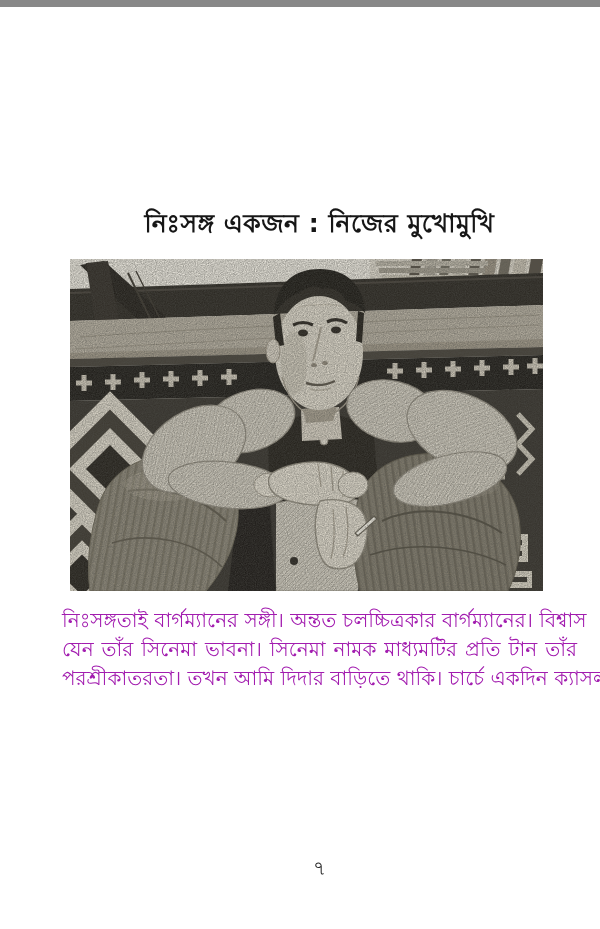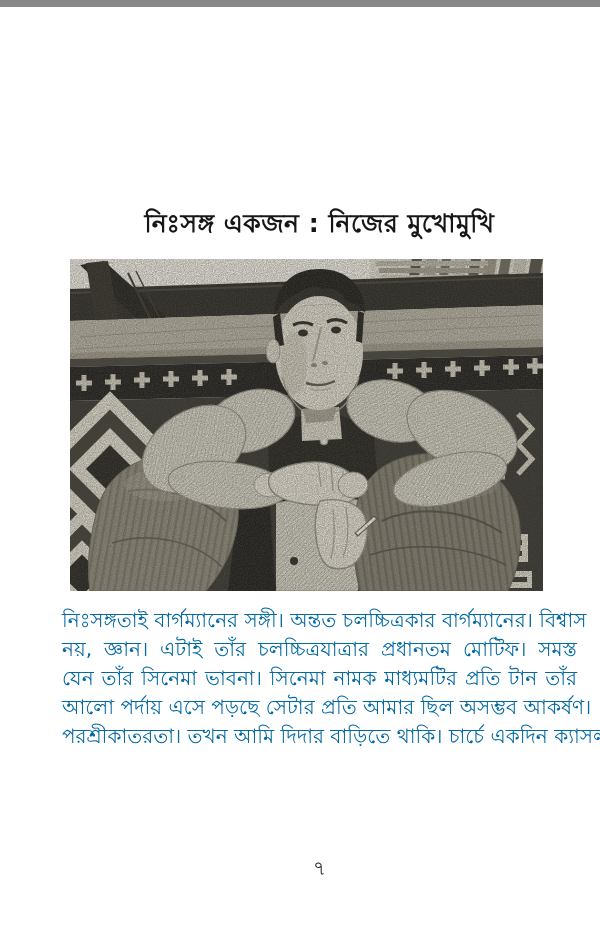--- a/index.html
+++ b/index.html
@@ -13,21 +13,21 @@
     text-align:center;font-size:25px;font-weight:700;color:#161616;
     letter-spacing:0.5px;white-space:nowrap;
   }
   .photo{
     position:absolute;left:70px;top:252px;width:473px;height:332px;
     overflow:hidden;background:#e9e6df;
   }
   .photo svg{display:block;width:100%;height:100%;}
   .body-text{
     position:absolute;left:62px;top:599px;width:515px;
-    font-size:20px;color:#0369a1;
+    font-size:20px;color:#a21caf;
   }
   .line{
     height:29px;line-height:29px;white-space:nowrap;
     display:flex;justify-content:space-between;
   }
   
   .line span{display:block;width:100%;text-align:justify;text-align-last:justify;}
   .folio{
     position:absolute;top:846px;left:62px;width:515px;
     text-align:center;font-size:20px;color:#2a2a2a;
@@ -230,27 +230,21 @@
 
       <rect width="473" height="332" filter="url(#grain)" opacity="0.5"></rect>
     </svg>
   </div>
 
   <div class="body-text">
     <div class="line">
         <span>নিঃসঙ্গতাই বার্গম্যানের সঙ্গী। অন্তত চলচ্চিত্রকার বার্গম্যানের। বিশ্বাস</span>
       </div>
     <div class="line">
-        <span>নয়, জ্ঞান। এটাই তাঁর চলচ্চিত্রযাত্রার প্রধানতম মোটিফ। সমস্ত</span>
-      </div>
-    <div class="line">
         <span>যেন তাঁর সিনেমা ভাবনা। সিনেমা নামক মাধ্যমটির প্রতি টান তাঁর</span>
-      </div>
-    <div class="line">
-        <span>আলো পর্দায় এসে পড়ছে সেটার প্রতি আমার ছিল অসম্ভব আকর্ষণ।</span>
       </div>
     <div class="line">
         <span>পরশ্রীকাতরতা। তখন আমি দিদার বাড়িতে থাকি। চার্চে একদিন ক্যাসল</span>
       </div>
   </div>
 
   <div class="folio">৭</div>
 
 </div>
 

